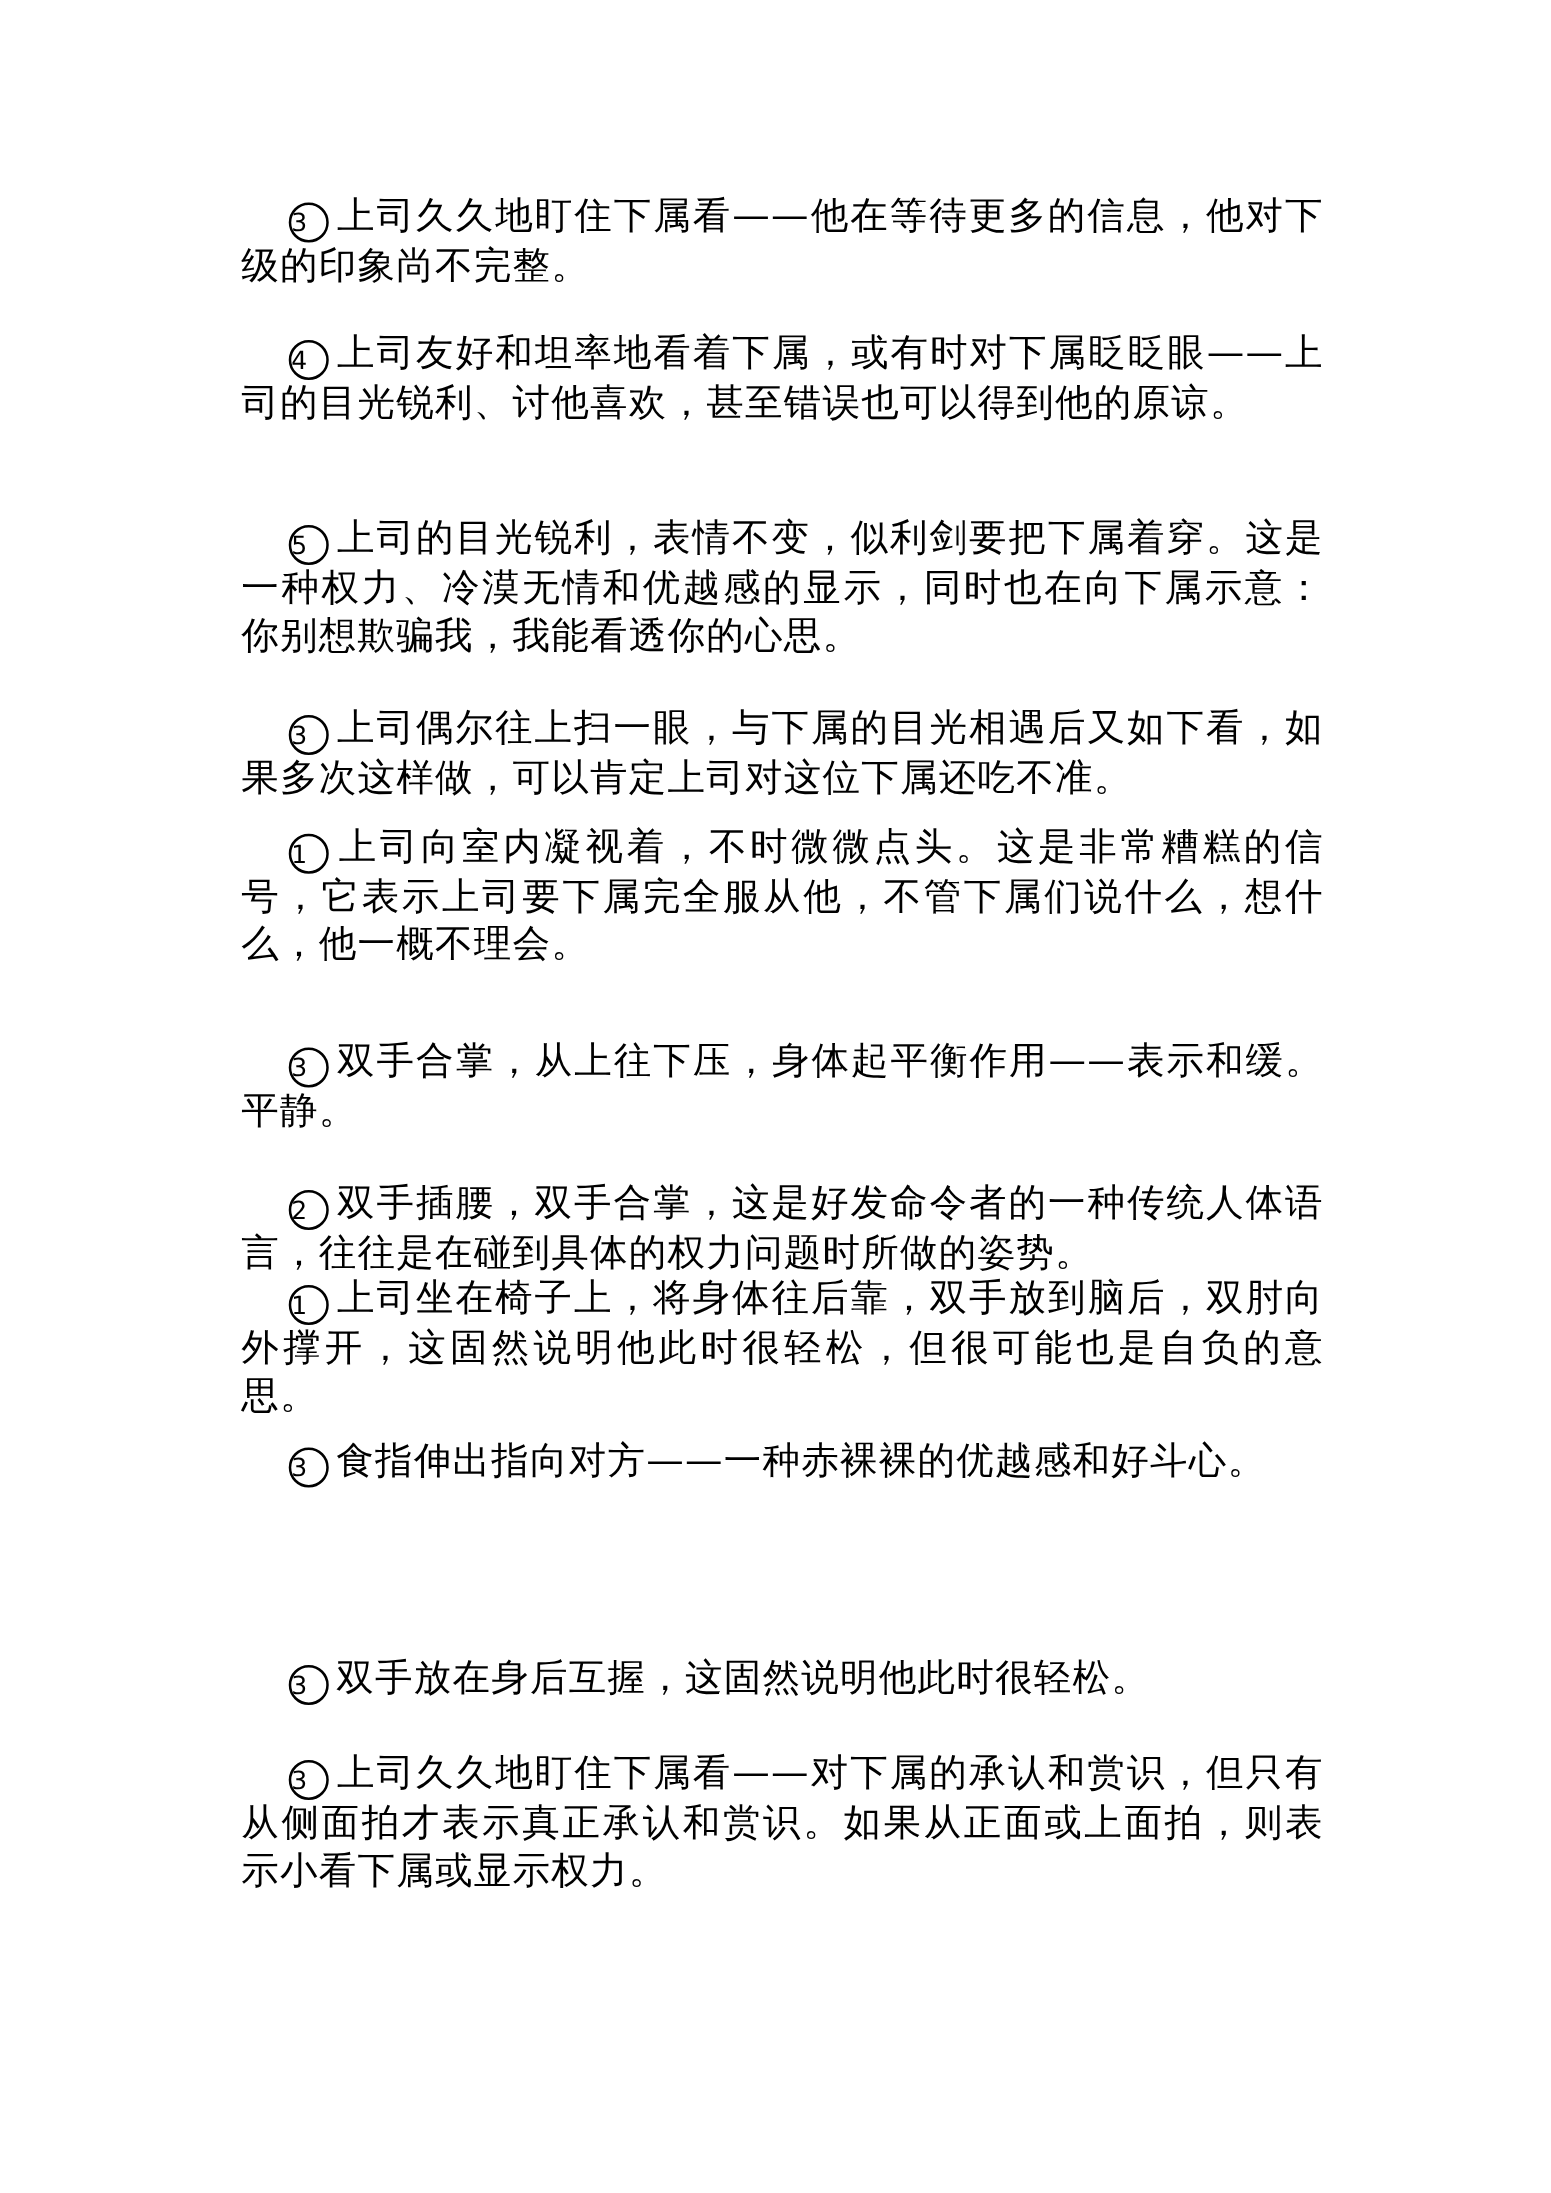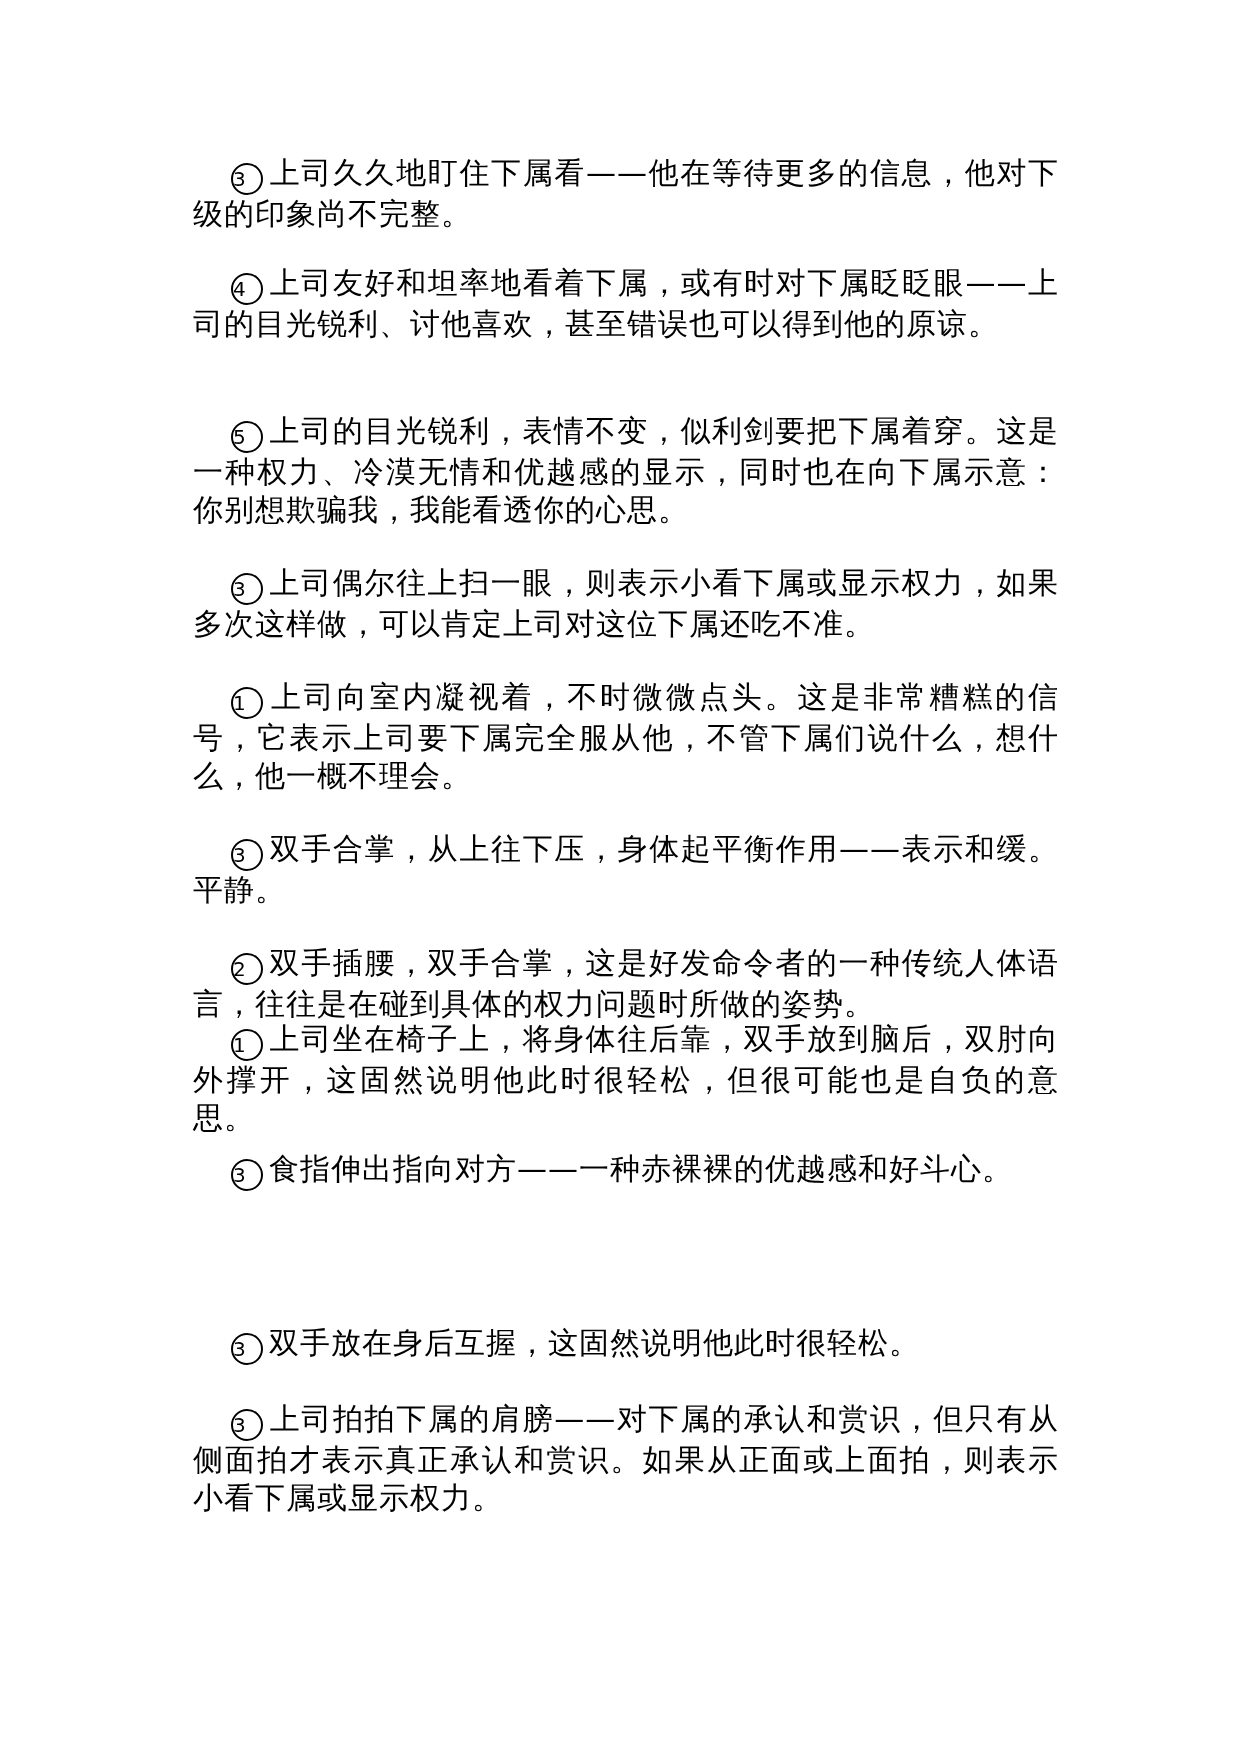--- a/index.html
+++ b/index.html
@@ -54,28 +54,28 @@
 </head>
 <body>
 
 <div class="page">
   <p class="para" style="top:0px"><span class="num">3</span><span>上司久久地盯住下属看——他在等待更多的信息，他对下级的印象尚不完整。</span></p>
 
   <p class="para" style="top:110px"><span class="num">4</span><span>上司友好和坦率地看着下属，或有时对下属眨眨眼——上司的目光锐利、讨他喜欢，甚至错误也可以得到他的原谅。</span></p>
 
   <p class="para" style="top:258px"><span class="num">5</span><span>上司的目光锐利，表情不变，似利剑要把下属着穿。这是一种权力、冷漠无情和优越感的显示，同时也在向下属示意：你别想欺骗我，我能看透你的心思。</span></p>
 
-  <p class="para" style="top:410px"><span class="num">3</span><span>上司偶尔往上扫一眼，则表示小看下属或显示权力，如果多次这样做，可以肯定上司对这位下属还吃不准。</span></p>
+  <p class="para" style="top:410px"><span class="num">3</span><span>上司偶尔往上扫一眼，与下属的目光相遇后又如下看，如果多次这样做，可以肯定上司对这位下属还吃不准。</span></p>
 
-  <p class="para" style="top:524px"><span class="num">1</span><span>上司向室内凝视着，不时微微点头。这是非常糟糕的信号，它表示上司要下属完全服从他，不管下属们说什么，想什么，他一概不理会。</span></p>
+  <p class="para" style="top:505px"><span class="num">1</span><span>上司向室内凝视着，不时微微点头。这是非常糟糕的信号，它表示上司要下属完全服从他，不管下属们说什么，想什么，他一概不理会。</span></p>
 
   <p class="para" style="top:676px"><span class="num">3</span><span>双手合掌，从上往下压，身体起平衡作用——表示和缓。平静。</span></p>
 
   <p class="para" style="top:790px"><span class="num">2</span><span>双手插腰，双手合掌，这是好发命令者的一种传统人体语言，往往是在碰到具体的权力问题时所做的姿势。</span></p>
 
   <p class="para" style="top:866px"><span class="num">1</span><span>上司坐在椅子上，将身体往后靠，双手放到脑后，双肘向外撑开，这固然说明他此时很轻松，但很可能也是自负的意思。</span></p>
 
   <p class="para" style="top:996px"><span class="num">3</span><span>食指伸出指向对方——一种赤裸裸的优越感和好斗心。</span></p>
 
   <p class="para" style="top:1170px"><span class="num">3</span><span>双手放在身后互握，这固然说明他此时很轻松。</span></p>
 
-  <p class="para" style="top:1246px"><span class="num">3</span><span>上司拍拍下属的肩膀——对下属的承认和赏识，但只有从侧面拍才表示真正承认和赏识。如果从正面或上面拍，则表示小看下属或显示权力。</span></p>
+  <p class="para" style="top:1246px"><span class="num">3</span><span>上司久久地盯住下属看——对下属的承认和赏识，但只有从侧面拍才表示真正承认和赏识。如果从正面或上面拍，则表示小看下属或显示权力。</span></p>
 </div>
 
 </body></html>

